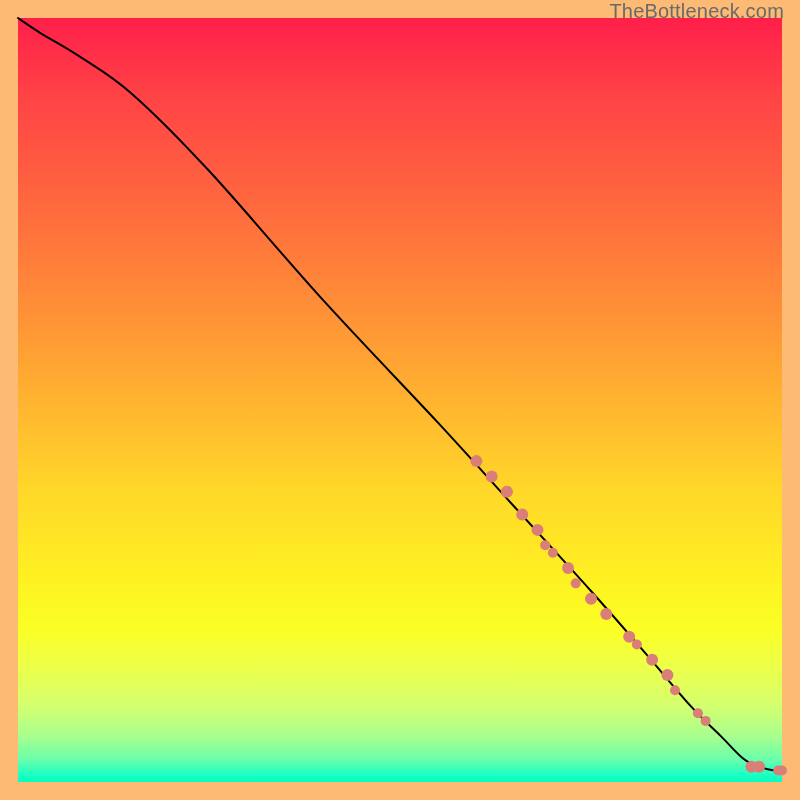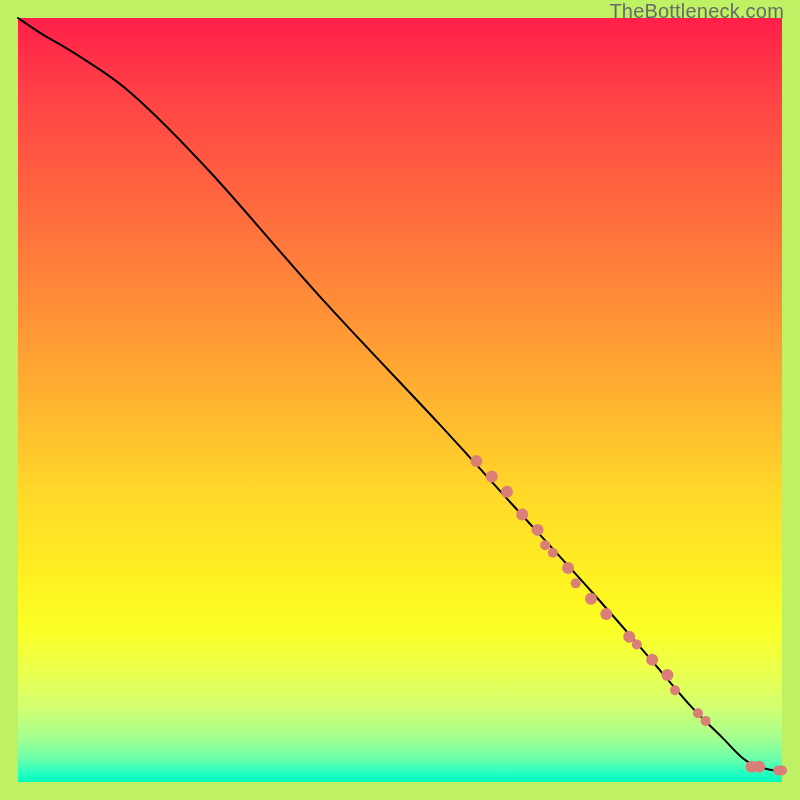--- a/index.html
+++ b/index.html
@@ -8,21 +8,21 @@
     width: 800px;
     height: 800px;
     background: #000;
     overflow: hidden;
     font-family: Arial, Helvetica, sans-serif;
   }
   .stage {
     position: relative;
     width: 800px;
     height: 800px;
-    background: #bef264;
+    background: #fdba74;
   }
   .plot {
     position: absolute;
     left: 18px;
     top: 18px;
     width: 764px;
     height: 764px;
     
     background: linear-gradient(
       to bottom,

